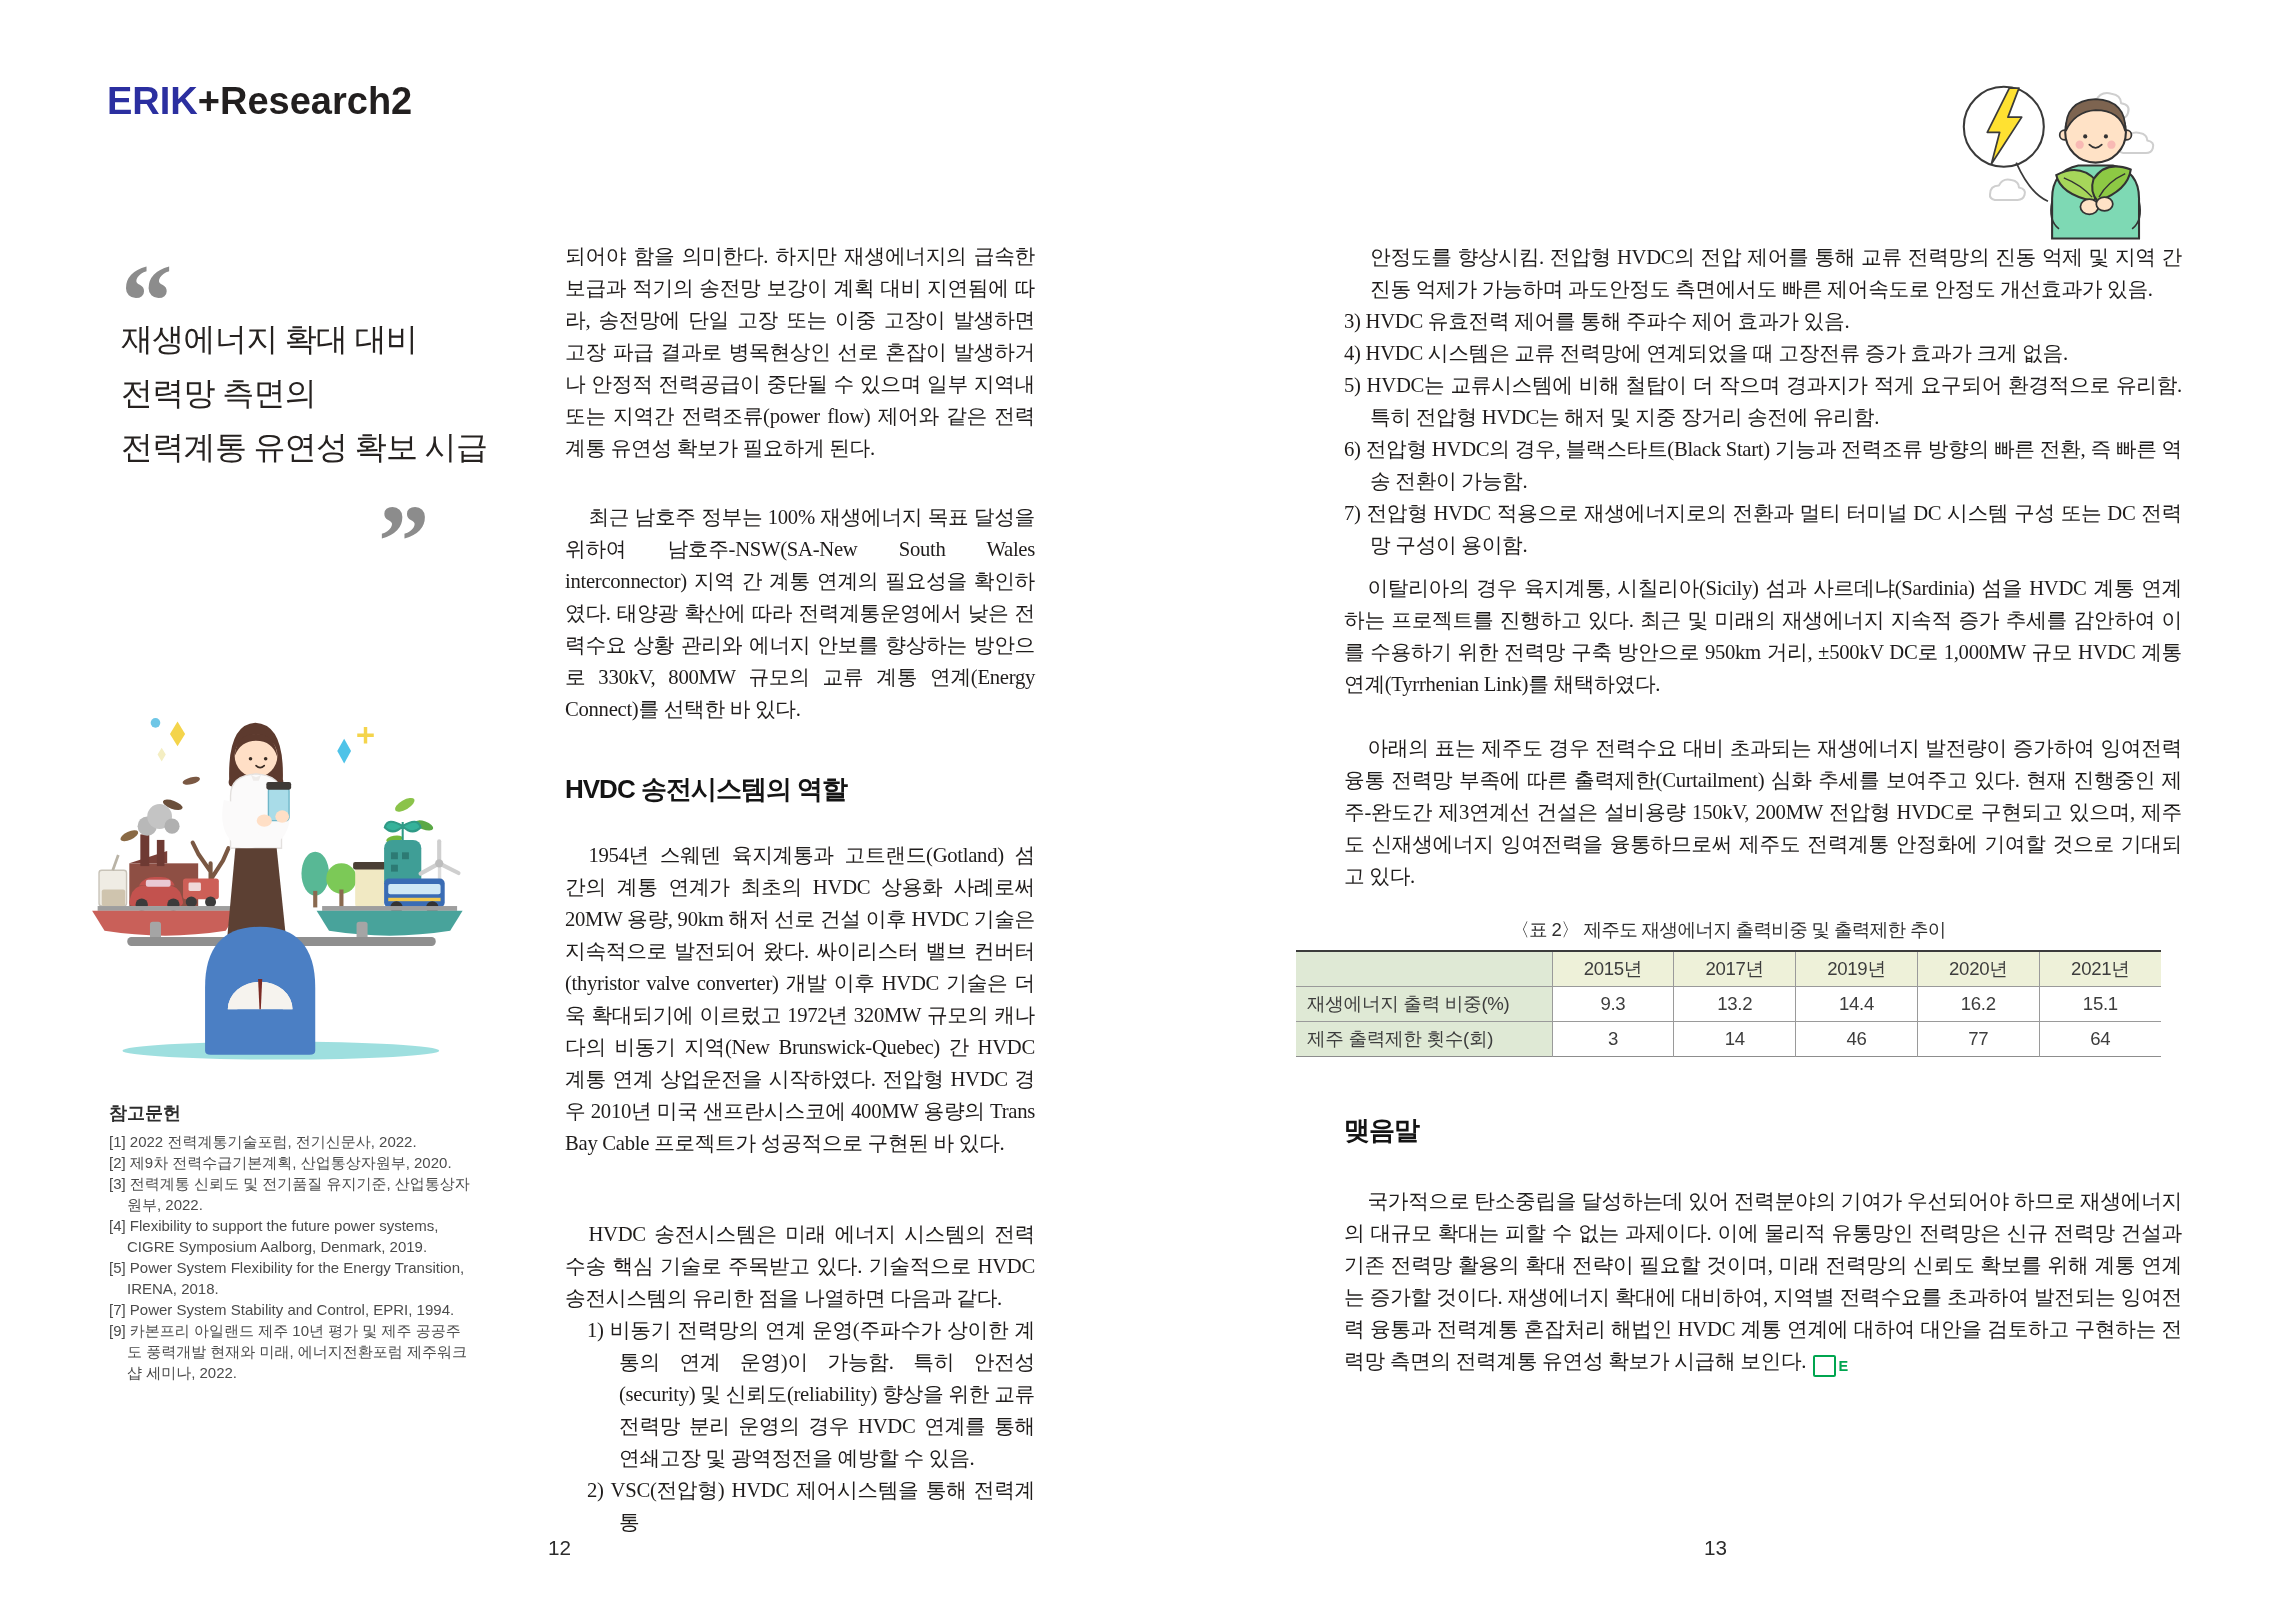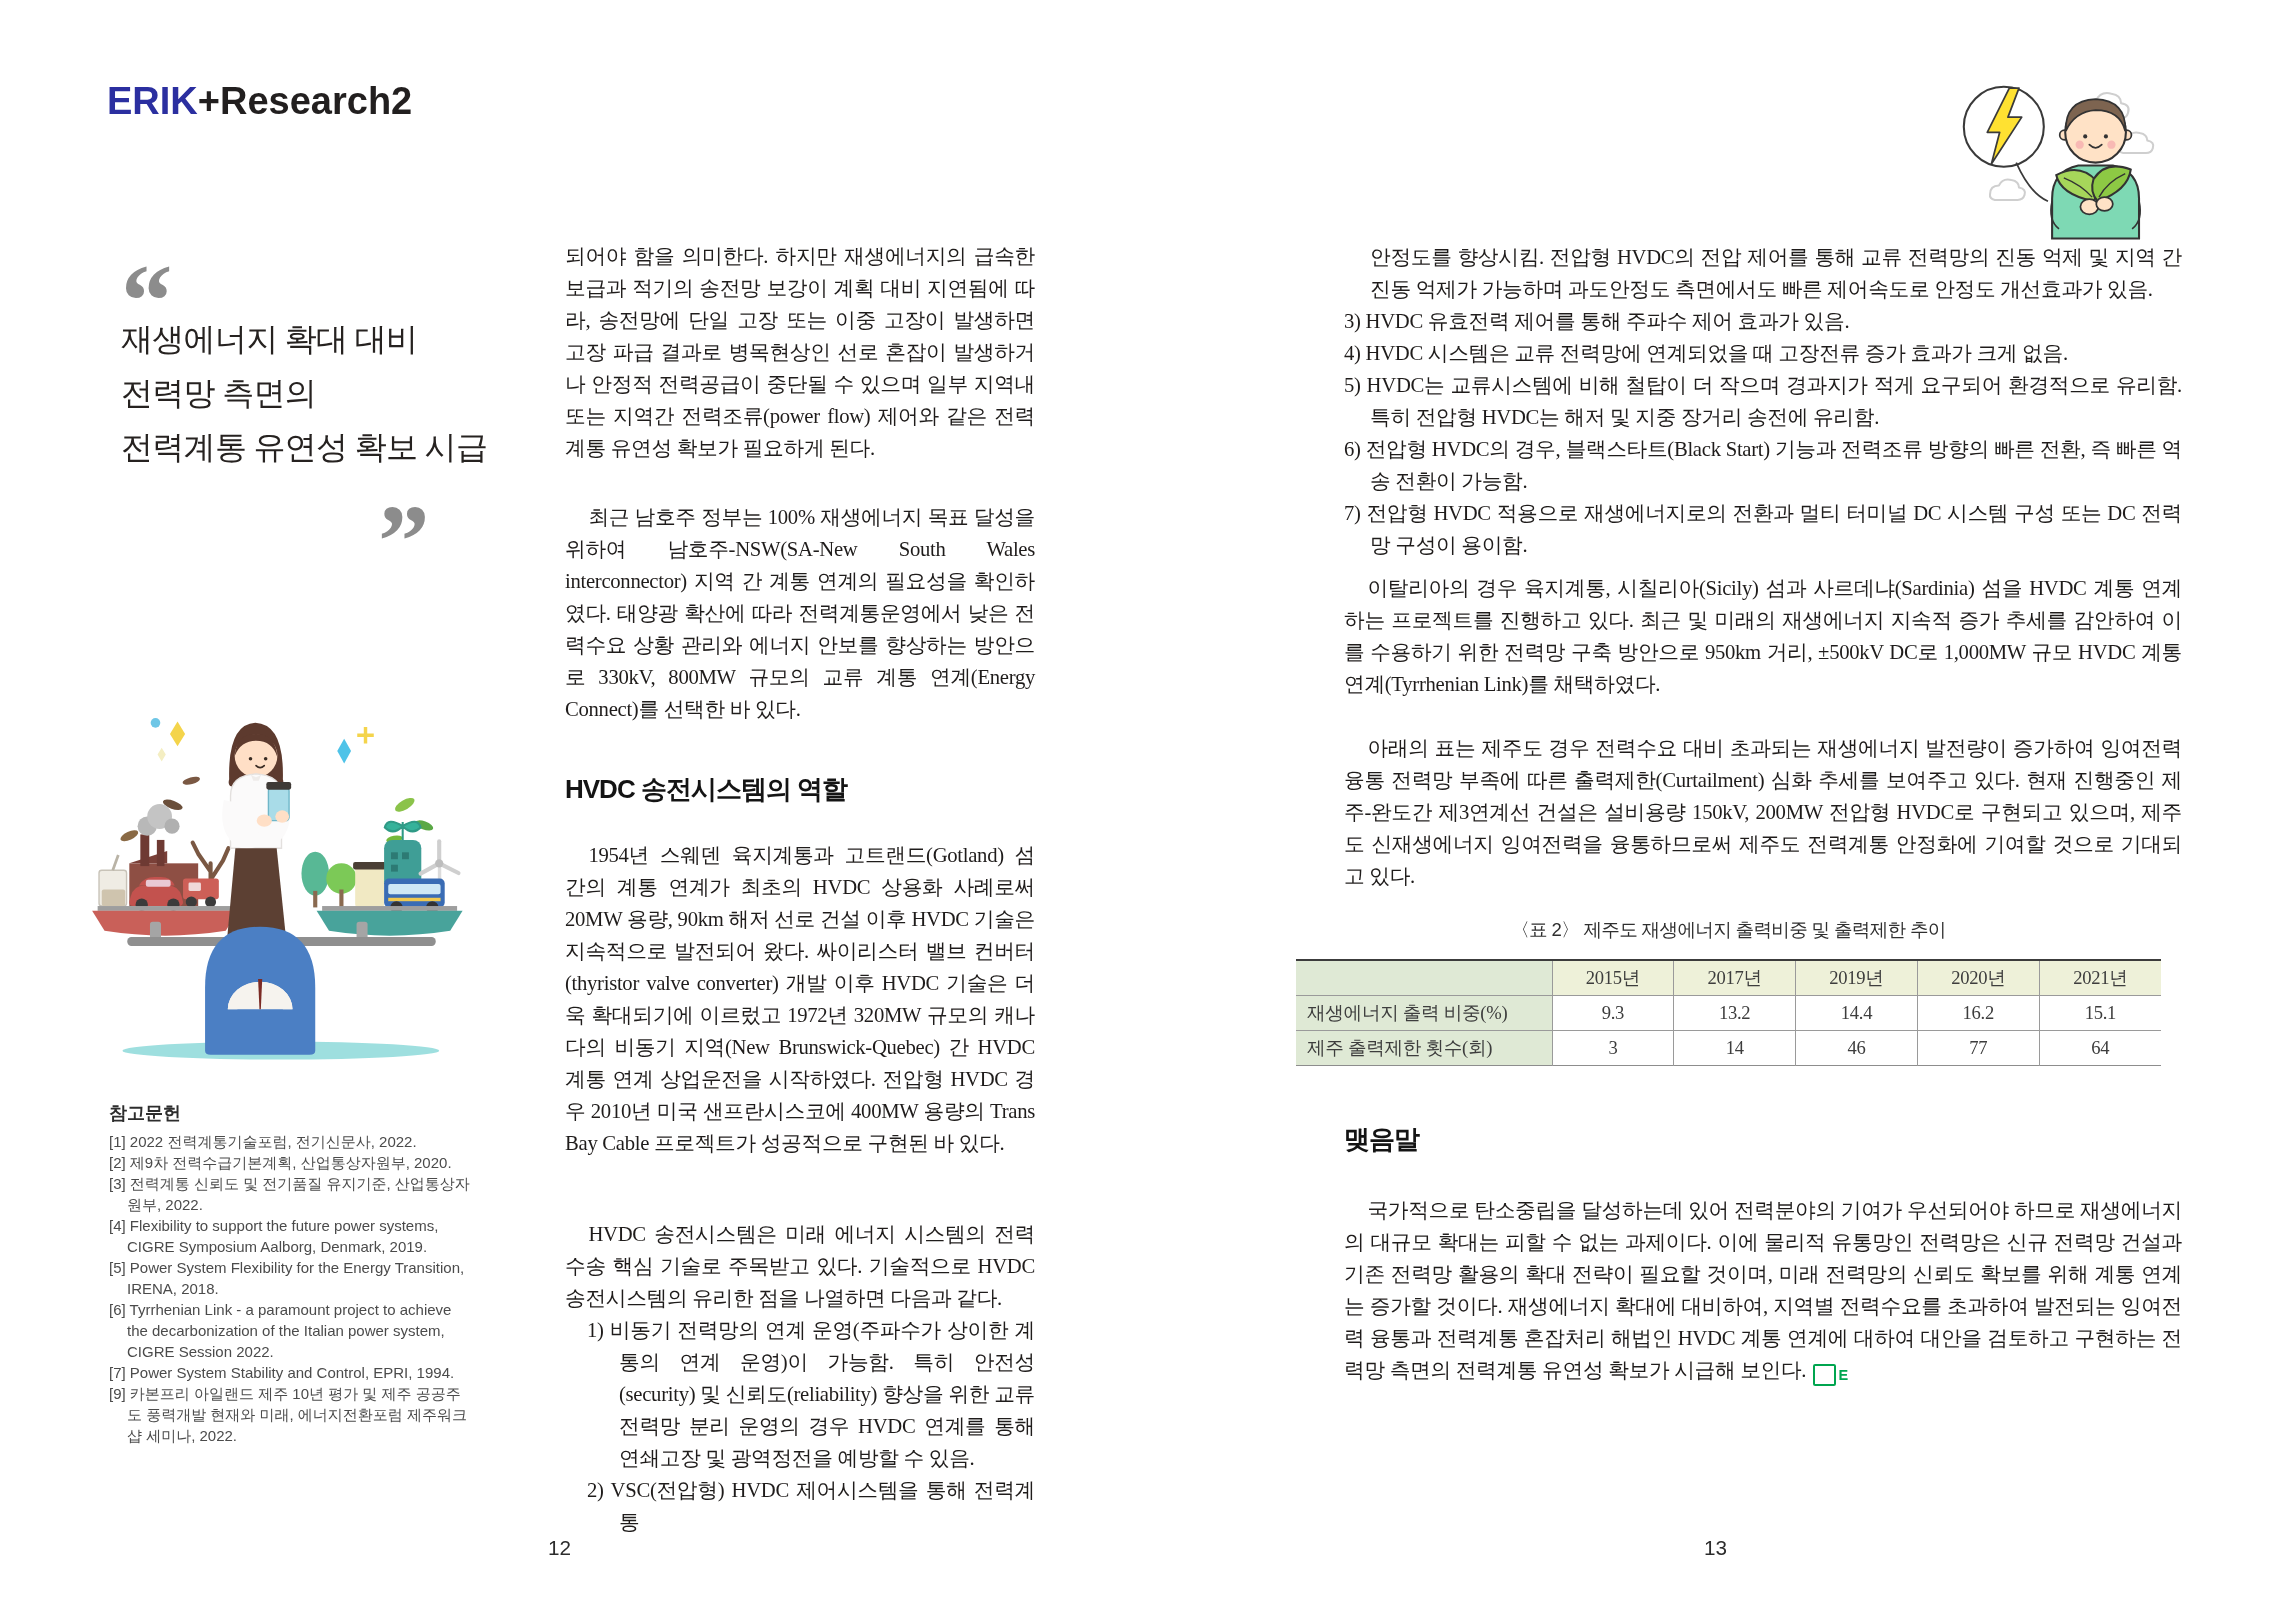--- a/index.html
+++ b/index.html
@@ -174,21 +174,20 @@
     <polygon points="247,408 253,408 251,452 249,452" fill="#7c2b25"></polygon>
   </svg>
 
   <div class="abs sans ref-block" style="left:109px;top:1103px;width:361px;">
     <div class="ref-title">참고문헌</div>
     <div class="ref-item">[1] 2022 전력계통기술포럼, 전기신문사, 2022.</div>
     <div class="ref-item">[2] 제9차 전력수급기본계획, 산업통상자원부, 2020.</div>
     <div class="ref-item">[3] 전력계통 신뢰도 및 전기품질 유지기준, 산업통상자원부, 2022.</div>
     <div class="ref-item">[4] Flexibility to support the future power systems, CIGRE Symposium Aalborg, Denmark, 2019.</div>
     <div class="ref-item">[5] Power System Flexibility for the Energy Transition, IRENA, 2018.</div>
-    <div class="ref-item">[6] Tyrrhenian Link - a paramount project to achieve the decarbonization of the Italian power system, CIGRE Session 2022.</div>
     <div class="ref-item">[7] Power System Stability and Control, EPRI, 1994.</div>
     <div class="ref-item">[9] 카본프리 아일랜드 제주 10년 평가 및 제주 공공주도 풍력개발 현재와 미래, 에너지전환포럼 제주워크샵 세미나, 2022.</div>
   </div>
 
   <div class="abs serif body-col" style="left:565px;top:240px;width:470px;">
     <div>되어야 함을 의미한다. 하지만 재생에너지의 급속한 보급과 적기의 송전망 보강이 계획 대비 지연됨에 따라, 송전망에 단일 고장 또는 이중 고장이 발생하면 고장 파급 결과로 병목현상인 선로 혼잡이 발생하거나 안정적 전력공급이 중단될 수 있으며 일부 지역내 또는 지역간 전력조류(power flow) 제어와 같은 전력계통 유연성 확보가 필요하게 된다.</div>
     <div class="indent" style="margin-top:37px;">최근 남호주 정부는 100% 재생에너지 목표 달성을 위하여 남호주-NSW(SA-New South Wales interconnector) 지역 간 계통 연계의 필요성을 확인하였다. 태양광 확산에 따라 전력계통운영에서 낮은 전력수요 상황 관리와 에너지 안보를 향상하는 방안으로 330kV, 800MW 규모의 교류 계통 연계(Energy Connect)를 선택한 바 있다.</div>
     <div class="sans subhead" style="margin-top:48px;">HVDC 송전시스템의 역할</div>
     <div class="indent" style="margin-top:34px;">1954년 스웨덴 육지계통과 고트랜드(Gotland) 섬 간의 계통 연계가 최초의 HVDC 상용화 사례로써 20MW 용량, 90km 해저 선로 건설 이후 HVDC 기술은 지속적으로 발전되어 왔다. 싸이리스터 밸브 컨버터(thyristor valve converter) 개발 이후 HVDC 기술은 더욱 확대되기에 이르렀고 1972년 320MW 규모의 캐나다의 비동기 지역(New Brunswick-Quebec) 간 HVDC 계통 연계 상업운전을 시작하였다. 전압형 HVDC 경우 2010년 미국 샌프란시스코에 400MW 용량의 Trans Bay Cable 프로젝트가 성공적으로 구현된 바 있다.</div>
     <div class="indent" style="margin-top:59px;">HVDC 송전시스템은 미래 에너지 시스템의 전력 수송 핵심 기술로 주목받고 있다. 기술적으로 HVDC 송전시스템의 유리한 점을 나열하면 다음과 같다.</div>
@@ -237,21 +236,21 @@
     <div class="hang-right">4) HVDC 시스템은 교류 전력망에 연계되었을 때 고장전류 증가 효과가 크게 없음.</div>
     <div class="hang-right">5) HVDC는 교류시스템에 비해 철탑이 더 작으며 경과지가 적게 요구되어 환경적으로 유리함. 특히 전압형 HVDC는 해저 및 지중 장거리 송전에 유리함.</div>
     <div class="hang-right">6) 전압형 HVDC의 경우, 블랙스타트(Black Start) 기능과 전력조류 방향의 빠른 전환, 즉 빠른 역송 전환이 가능함.</div>
     <div class="hang-right">7) 전압형 HVDC 적용으로 재생에너지로의 전환과 멀티 터미널 DC 시스템 구성 또는 DC 전력망 구성이 용이함.</div>
 
     <div class="indent" style="margin-top:11px;">이탈리아의 경우 육지계통, 시칠리아(Sicily) 섬과 사르데냐(Sardinia) 섬을 HVDC 계통 연계하는 프로젝트를 진행하고 있다. 최근 및 미래의 재생에너지 지속적 증가 추세를 감안하여 이를 수용하기 위한 전력망 구축 방안으로 950km 거리, ±500kV DC로 1,000MW 규모 HVDC 계통 연계(Tyrrhenian Link)를 채택하였다.</div>
     <div class="indent" style="margin-top:32px;">아래의 표는 제주도 경우 전력수요 대비 초과되는 재생에너지 발전량이 증가하여 잉여전력 융통 전력망 부족에 따른 출력제한(Curtailment) 심화 추세를 보여주고 있다. 현재 진행중인 제주-완도간 제3연계선 건설은 설비용량 150kV, 200MW 전압형 HVDC로 구현되고 있으며, 제주도 신재생에너지 잉여전력을 융통하므로써 제주도 전력계통 안정화에 기여할 것으로 기대되고 있다.</div>
 
     <div class="sans tbl-caption" style="margin-top:22px;width:865px;margin-left:-48px;">〈표 2〉 제주도 재생에너지 출력비중 및 출력제한 추이</div>
 
-    <table class="jeju sans" style="margin-top:13px;margin-left:-48px;font-family:Liberation Serif, serif;">
+    <table class="jeju sans" style="margin-top:4px;margin-left:-48px;">
       <colgroup>
           <col class="c0">
           <col>
           <col>
           <col>
           <col>
           <col>
         </colgroup>
       <tbody>
           <tr>

